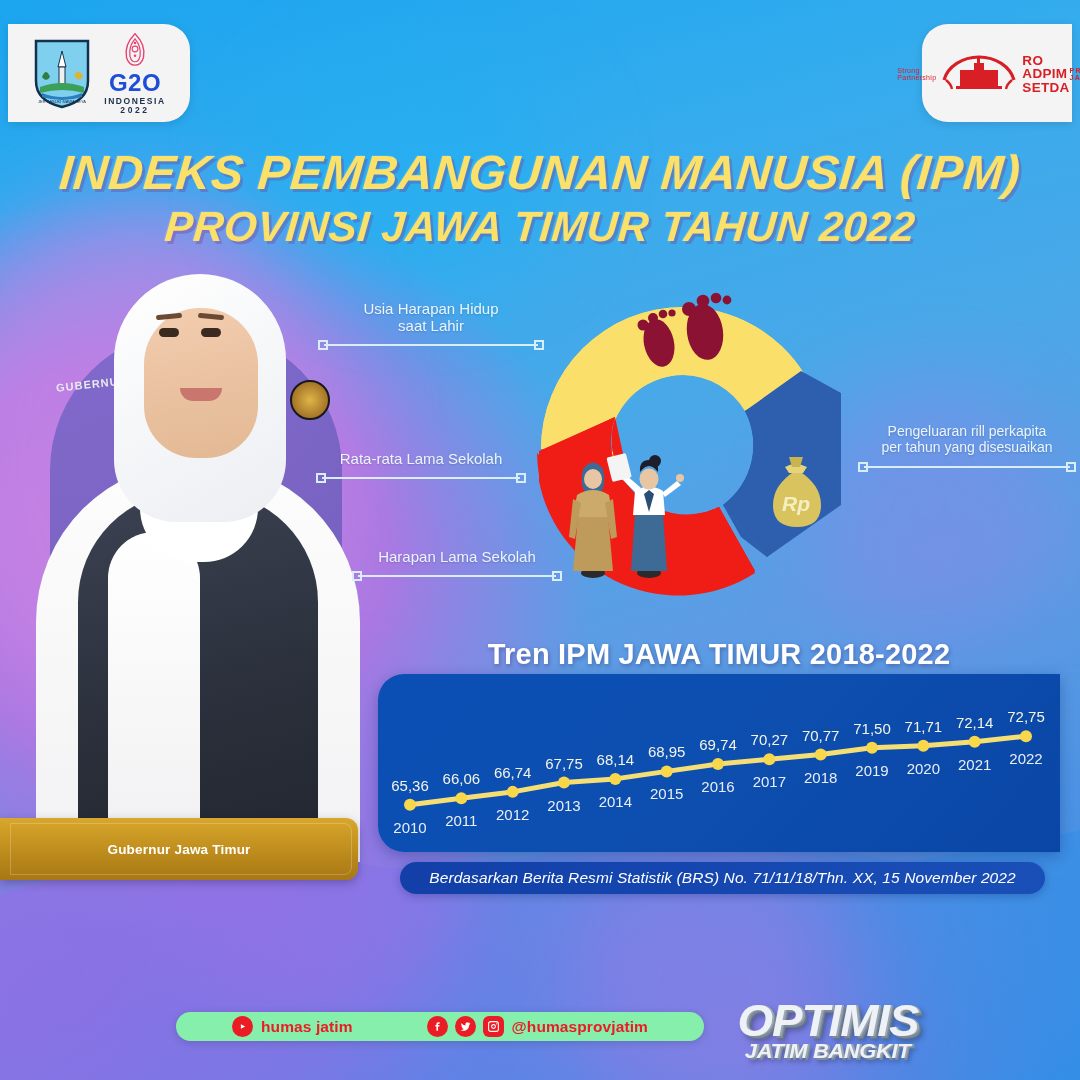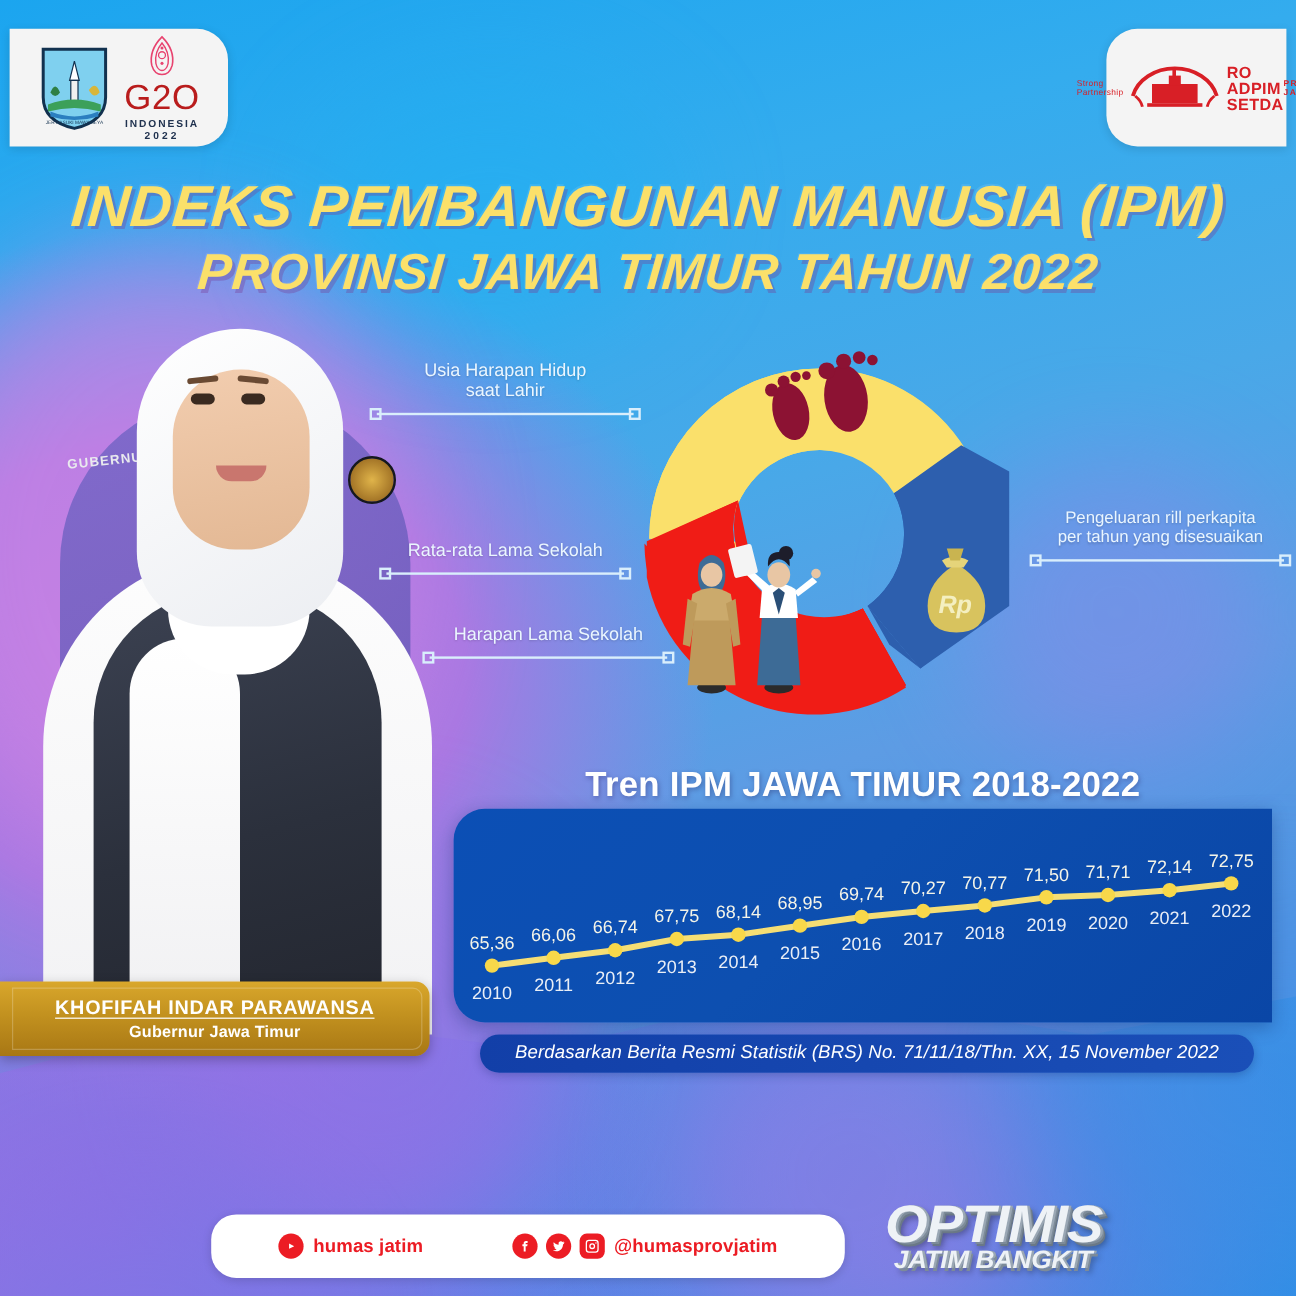--- a/index.html
+++ b/index.html
@@ -42,21 +42,21 @@
     position:absolute; background:#f4f4f4;
     border-radius:22px; box-shadow:0 2px 8px rgba(0,0,0,.12);
     display:flex; align-items:center; justify-content:center;
   }
   #logo-left  { left:8px;  top:24px; width:182px; height:98px; gap:12px; border-radius:0 26px 26px 0; }
   #logo-right { right:8px; top:24px; width:150px; height:98px; border-radius:26px 0 0 26px; }
 
   .jatim-seal { width:60px; height:72px; position:relative; }
   .g20 { display:flex; flex-direction:column; align-items:center; line-height:1; }
   .g20-motif { font-size:26px; color:#e8436f; letter-spacing:-2px; margin-bottom:1px; }
-  .g20-main { font-size:29px; font-weight:400; color:#b91c1c; letter-spacing:.5px; }
+  .g20-main { font-size:24px; font-weight:700; color:#1d4ed8; letter-spacing:.5px; }
   .g20-sub { font-size:8.5px; font-weight:600; color:#20324f; letter-spacing:1.6px; margin-top:2px; }
   .g20-yr  { font-size:8.5px; font-weight:600; color:#20324f; letter-spacing:2.6px; margin-top:1px; }
 
   .adpim { display:flex; flex-direction:row; align-items:center; line-height:1; }
   .adpim-arc { font-size:7px; color:#d81f26; letter-spacing:.3px; margin-bottom:-2px; }
   .adpim-bldg { width:86px; height:38px; }
   .adpim-name { font-size:13.5px; font-weight:700; color:#d81f26; letter-spacing:.3px; margin-top:2px; }
   .adpim-sub  { font-size:7px; font-weight:700; color:#d81f26; letter-spacing:1.2px; margin-top:1px; }
 
   
@@ -152,23 +152,23 @@
   .stat-rule .cap {
     position:absolute; top:1px; width:10px; height:10px;
     border:2px solid #d9eefc; background:transparent;
   }
   .stat-rule .cap.l { left:0; }
   .stat-rule .cap.r { right:0; }
   .stat-value {
     font-size:25px; font-weight:800; color:#fbdd5f; letter-spacing:.3px;
     text-shadow:2px 2px 0 rgba(70,50,130,.3);
   }
-  #stat-uhh { left:308px; top:300px; width:226px; }
+  #stat-uhh { left:318px; top:300px; width:226px; }
   #stat-rls { left:316px; top:450px; width:210px; }
-  #stat-hls { left:352px; top:520px; width:210px; }
+  #stat-hls { left:352px; top:548px; width:210px; }
   #stat-peng { left:858px; top:424px; width:218px; }
   #stat-peng .stat-label { font-size:14px; }
   #stat-peng .stat-value { font-size:24px; }
 
   
   #donut-chart { position:absolute; left:505px; top:275px; width:360px; height:355px; }
   #donut-chart svg { width:100%; height:100%; display:block; }
 
   
   #trend-title {
@@ -190,22 +190,22 @@
     position:absolute; left:400px; top:862px; width:645px; height:32px;
     background:linear-gradient(90deg,#123fa8,#1a4fb8);
     border-radius:16px;
     display:flex; align-items:center; justify-content:center;
     font-size:15.5px; font-style:italic; color:#ffffff; letter-spacing:.1px;
     box-shadow:0 2px 8px rgba(10,30,90,.28);
   }
 
   
   #footer-social {
-    position:absolute; left:176px; top:1012px; width:528px; height:53px;
-    background:#ffffff; border-radius:21px;
+    position:absolute; left:176px; top:1012px; width:528px; height:29px;
+    background:#86efac; border-radius:21px;
     display:flex; align-items:center; justify-content:center; gap:0;
     box-shadow:0 2px 8px rgba(0,0,0,.15);
   }
   .social-group { display:flex; align-items:center; gap:8px; }
   .social-group.yt { margin-right:74px; }
   .social-icons { display:flex; align-items:center; gap:7px; }
   .sicon { width:21px; height:21px; border-radius:50%; background:#ec1c24;
            display:flex; align-items:center; justify-content:center; }
   .sicon svg { width:13px; height:13px; fill:#ffffff; }
   .sicon.rect { border-radius:6px; }
@@ -306,21 +306,20 @@
   <div class="gov-hijab"></div>
   <div class="gov-face"></div>
   <div class="gov-brow l"></div>
   <div class="gov-brow r"></div>
   <div class="gov-eye l"></div>
   <div class="gov-eye r"></div>
   <div class="gov-mouth"></div>
 </div>
 
 <div id="name-plate">
-  <div class="gov-name">KHOFIFAH INDAR PARAWANSA</div>
   <div class="gov-role">Gubernur Jawa Timur</div>
 </div>
 
 <div class="stat" id="stat-uhh">
   <div class="stat-label">Usia Harapan Hidup</div>
   <div class="stat-label">saat Lahir</div>
   <div class="stat-rule">
     <span class="line"></span>
     <span class="cap l"></span>
     <span class="cap r"></span>

